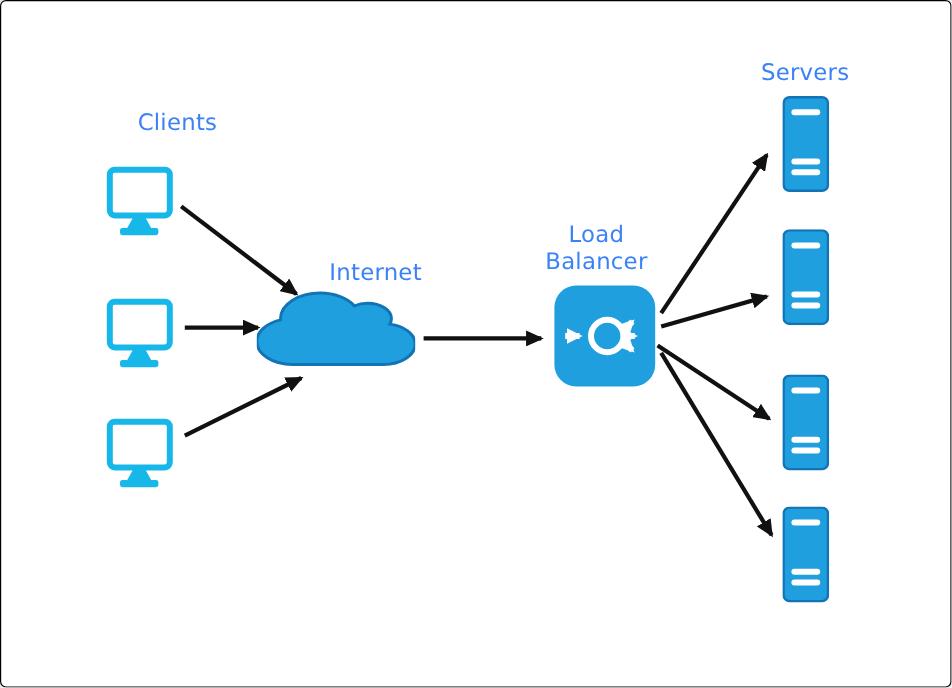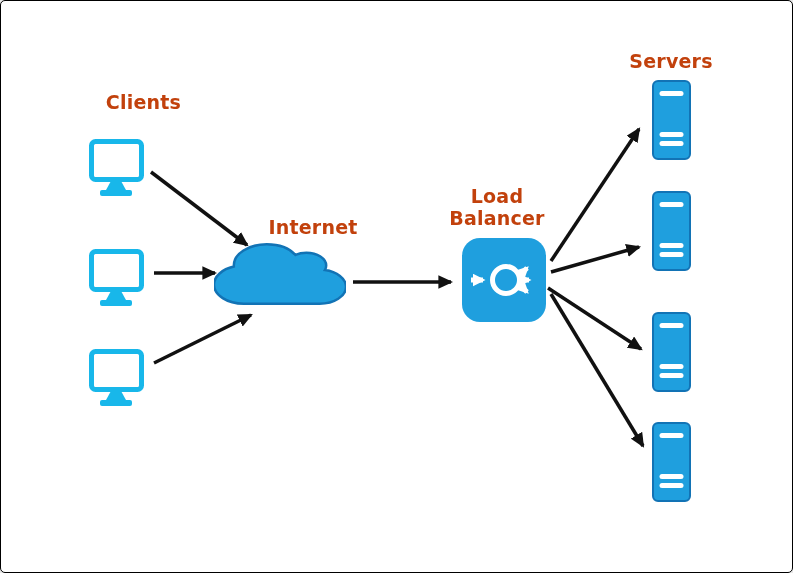--- a/index.html
+++ b/index.html
@@ -11,24 +11,24 @@
     width: 793px;
     height: 573px;
     background: #ffffff;
     border: 1px solid #000000;
     border-radius: 5px;
     overflow: hidden;
   }
 
   .label {
     position: absolute;
-    font-weight: bold;
+    font-weight: normal;
     font-size: 19px;
     line-height: 22px;
-    color: #c2410c;
+    color: #3b82f6;
     text-align: center;
     letter-spacing: 0.2px;
   }
 
   #clients-label   { left: 52px;  top: 90px;  width: 128px; text-align: right; }
   #internet-label  { left: 252px; top: 215px; width: 120px; }
   #lb-label        { left: 440px; top: 184px; width: 112px; }
   #servers-label   { left: 624px; top: 49px;  width: 92px;  }
 
   .abs { position: absolute; }

